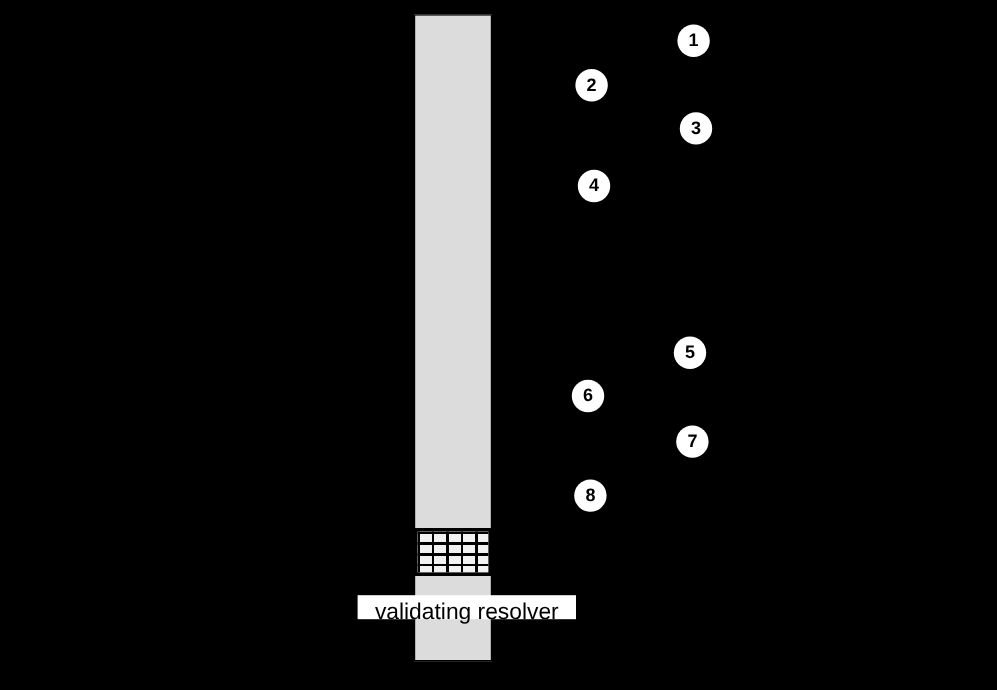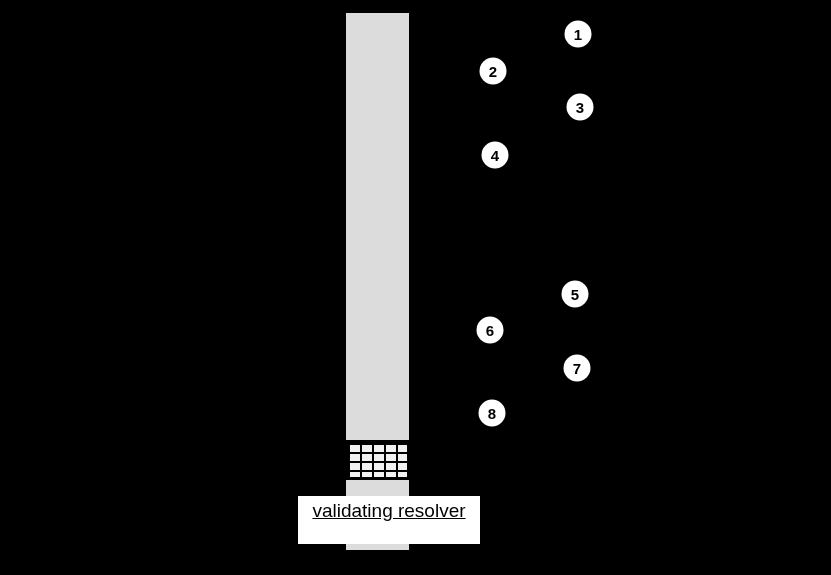--- a/index.html
+++ b/index.html
@@ -36,28 +36,27 @@
     background:
       repeating-linear-gradient(to right, #000000 0 2px, transparent 2px 12px),
       repeating-linear-gradient(to bottom, #000000 0 2px, transparent 2px 9px),
       #f2f2f2;
   }
   .label-box {
     position: absolute;
     left: 298px;
     top: 496px;
     width: 182px;
-    height: 48px;
+    height: 20px;
     background: #ffffff;
     color: #000000;
     font-size: 19px;
     line-height: 30px;
     text-align: center;
     white-space: nowrap;
-    text-decoration: underline;
   }
   .steps-layer {
     position: absolute;
     inset: 0;
   }
   .step-circle {
     position: absolute;
     width: 27px;
     height: 27px;
     border-radius: 50%;

